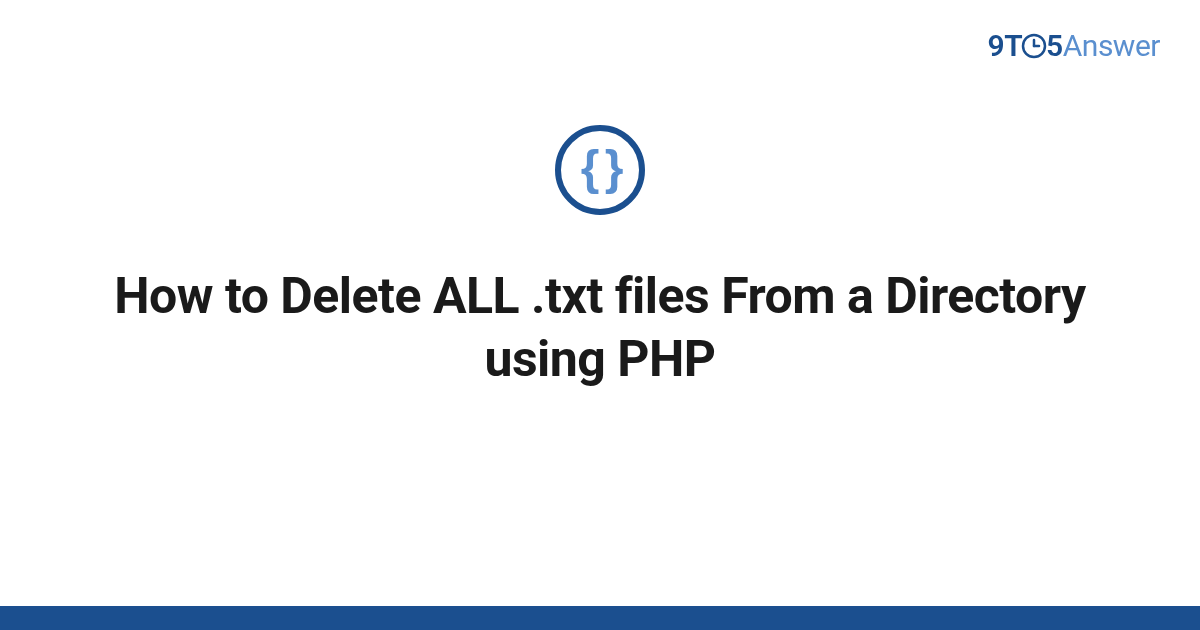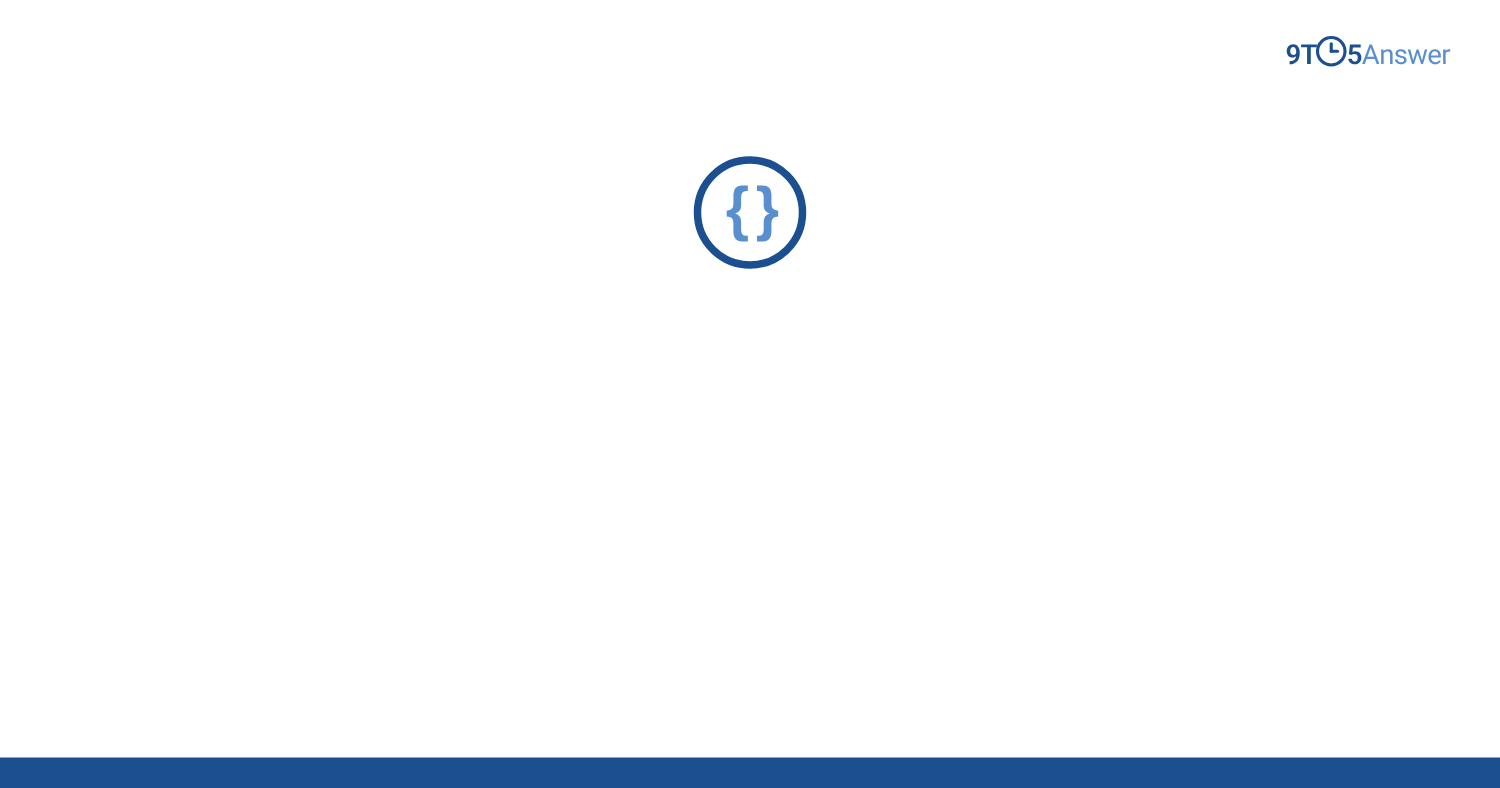--- a/index.html
+++ b/index.html
@@ -12,21 +12,21 @@
       height: 630px;
       background: #ffffff;
       font-family: -apple-system, BlinkMacSystemFont, "Segoe UI", Roboto, Helvetica, Arial, sans-serif;
       position: relative;
       overflow: hidden;
     }
     .logo-area {
       position: absolute;
       top: 28px;
       right: 40px;
-      font-size: 22px;
+      font-size: 30px;
       font-weight: 500;
       letter-spacing: -0.5px;
       margin-left: 46px;
     }
     .logo-9t {
       color: #1b4f8f;
       font-weight: 600;
     }
     .logo-clock {
       display: inline-flex;
@@ -101,15 +101,16 @@
         <line x1="13" y1="13" x2="13" y2="7" stroke="#1b4f8f" stroke-width="2.5" stroke-linecap="round"></line>
         <line x1="13" y1="13" x2="18" y2="13" stroke="#1b4f8f" stroke-width="2.5" stroke-linecap="round"></line>
       </svg>
     </span><span class="logo-5">5</span><span class="logo-answer">Answer</span>
 </div>
 
 <div class="center-content">
   <div class="code-icon">
     <span class="code-icon-inner">{ }</span>
   </div>
+  <h1 class="page-title">How to Delete ALL .txt files From a Directory using PHP</h1>
 </div>
 
 <div class="bottom-bar"></div>
 
 </body></html>

